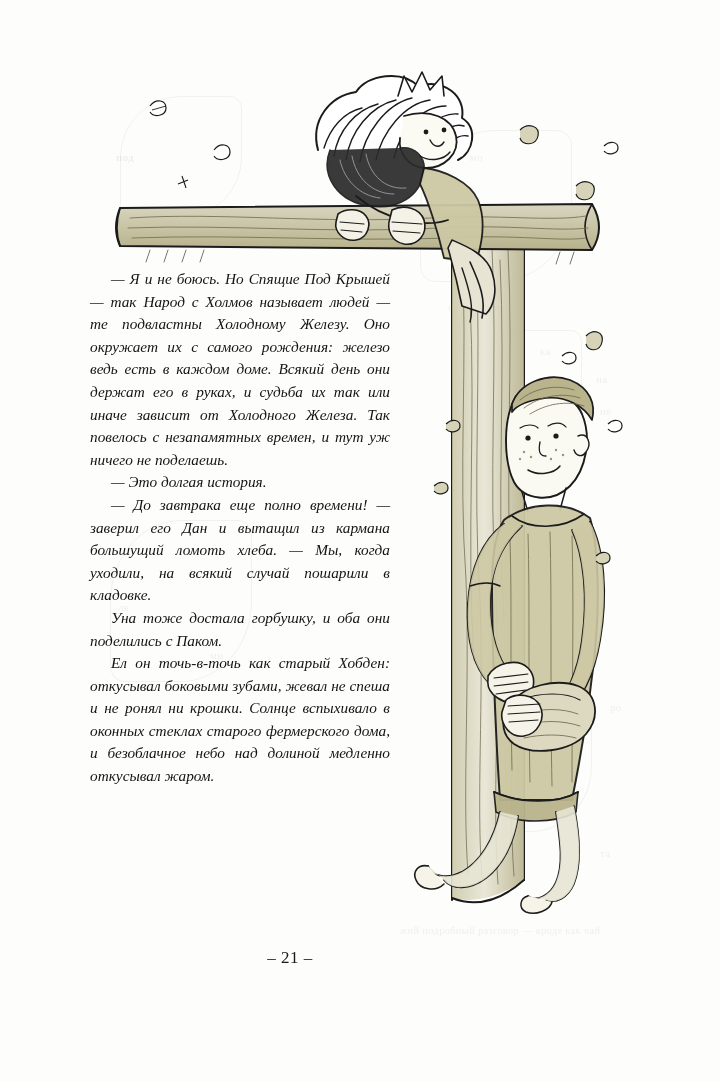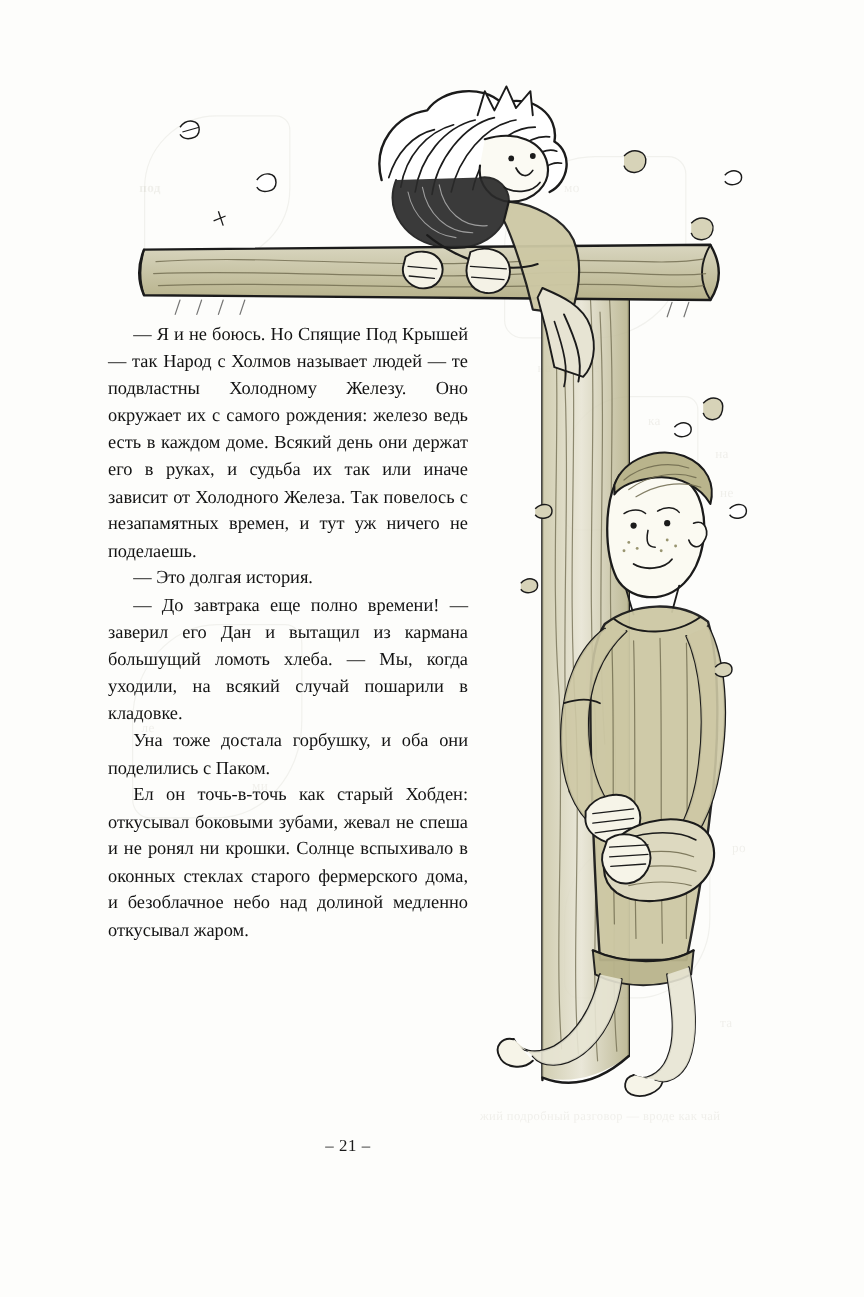--- a/index.html
+++ b/index.html
@@ -53,33 +53,34 @@
     position: absolute;
     left: 90px;
     top: 268px;
     width: 300px;
     font-size: 15.3px;
     line-height: 22.6px;
     color: #131313;
     text-align: justify;
     text-justify: inter-word;
     hyphens: manual;
+    font-style: italic;
   }
   .text-col p {
     margin: 0;
     text-indent: 21px;
   }
 
   .folio {
     position: absolute;
     left: 0;
     top: 948px;
     width: 580px;
     text-align: center;
-    font-size: 14px;
+    font-size: 17px;
     color: #1a1a1a;
     font-family: "Liberation Serif", serif;
     letter-spacing: .5px;
   }
 </style>
 </head>
 <body>
 
 <div id="page">
 

